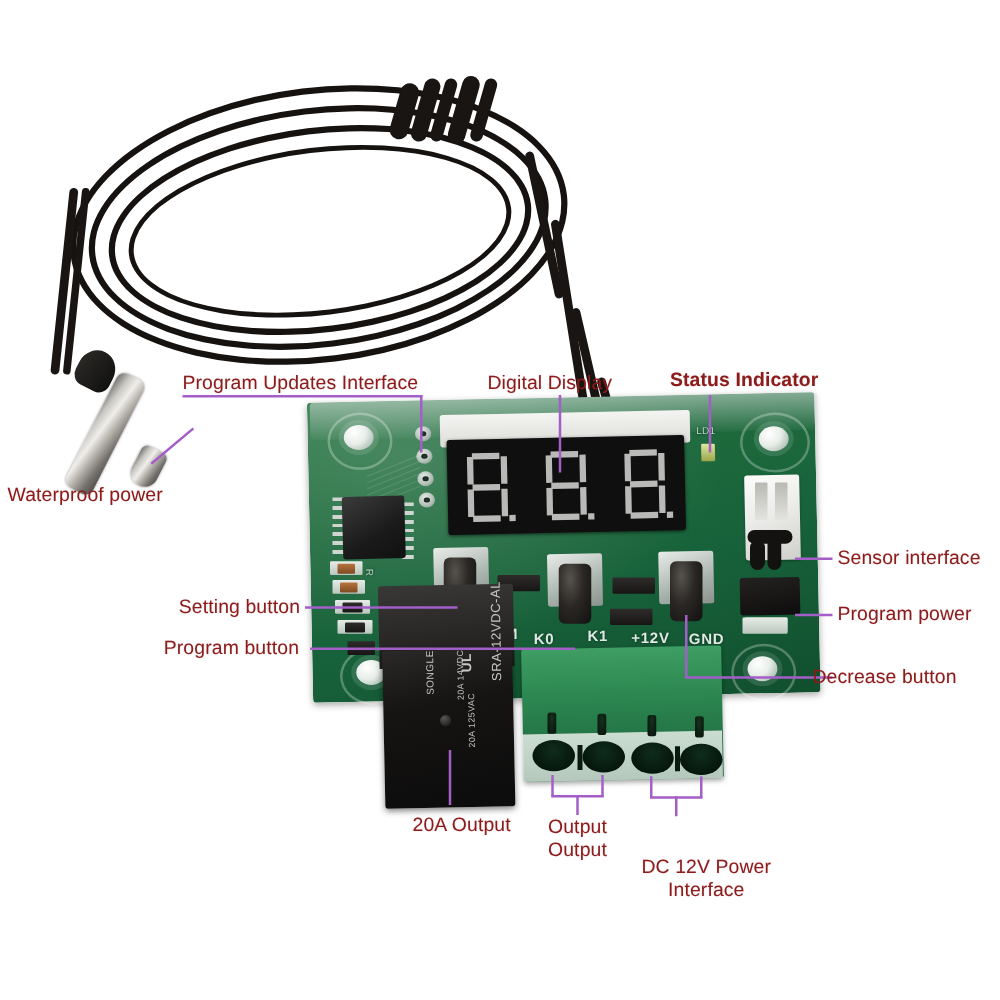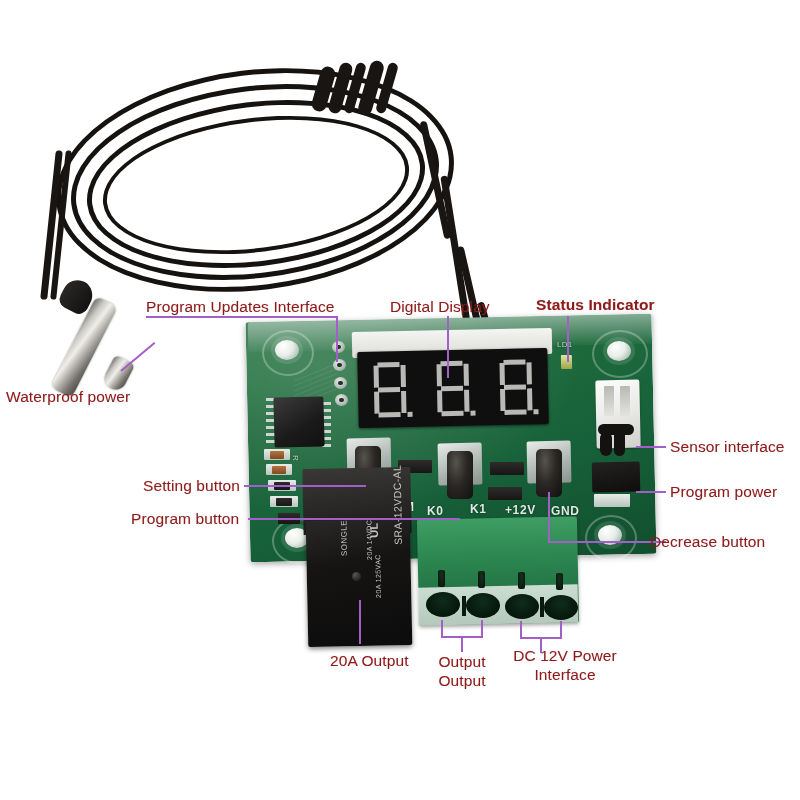--- a/index.html
+++ b/index.html
@@ -513,18 +513,18 @@
 
   <div class="lbl" style="left:650px; top:533px;">Decrease button</div>
 
   <div class="lbl" style="left:330px; top:652px;">20A Output</div>
 
   <div class="lbl ctr" style="left:424px; top:652px; width:76px; line-height:19px;">
     <span>Output</span><br>
     <span>Output</span>
   </div>
 
-  <div class="lbl ctr" style="left:500px; top:646px; width:130px; line-height:19px;">
+  <div class="lbl ctr" style="left:500px; top:684px; width:130px; line-height:19px;">
     <span>DC 12V Power</span><br>
     <span>Interface</span>
   </div>
 
 </div>
 
 </body></html>

